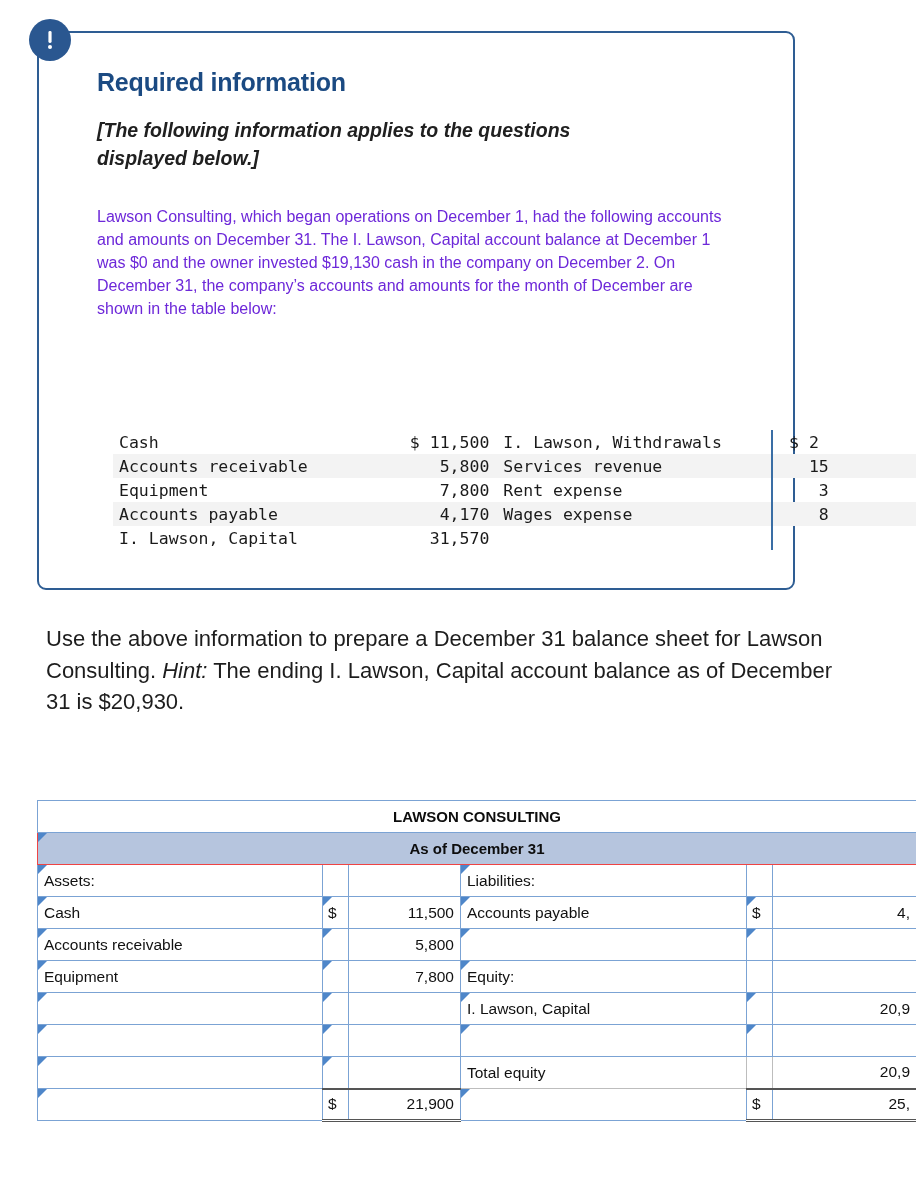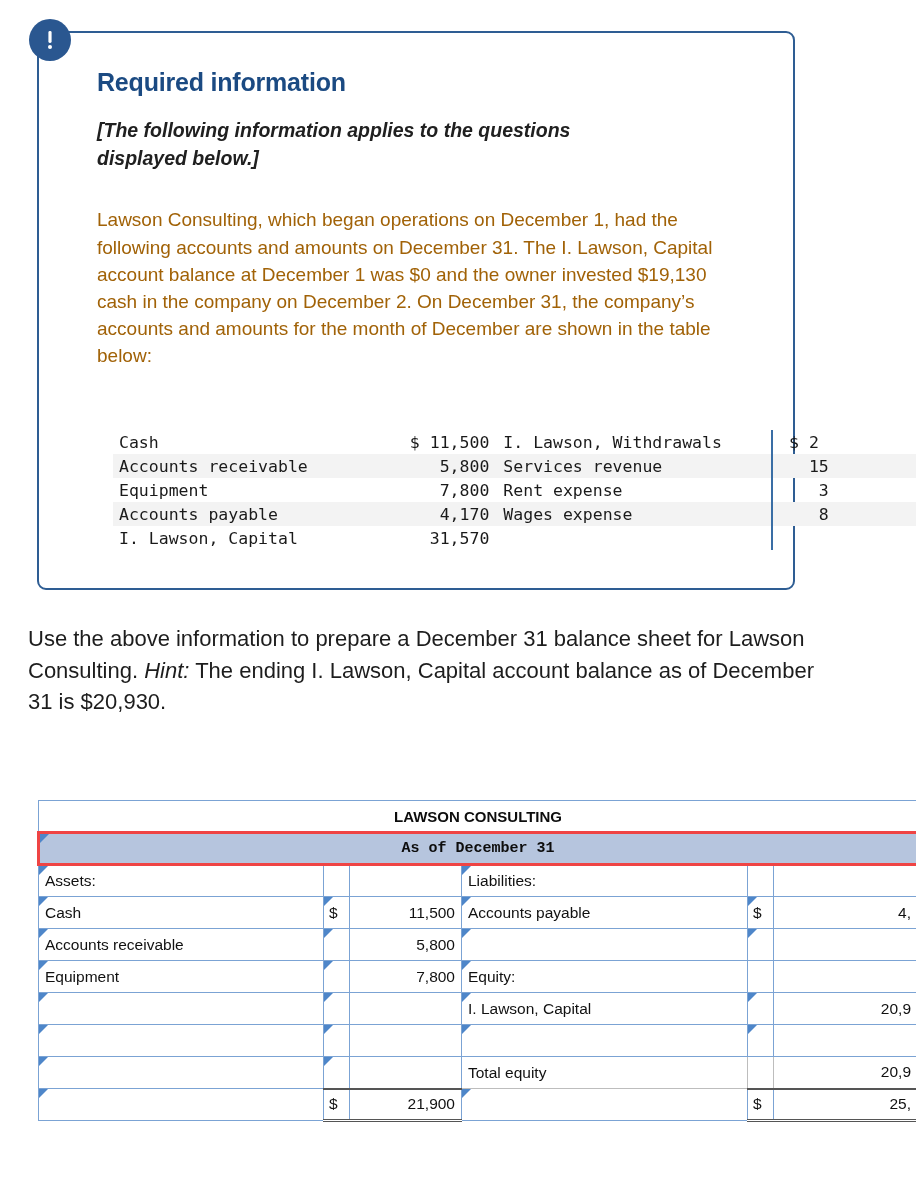--- a/index.html
+++ b/index.html
@@ -54,22 +54,22 @@
   .req-italic {
     font-style: italic;
     font-size: 19.5px;
     color: #202020;
     line-height: 1.42;
     margin: 0 0 34px 0;
     max-width: 560px;
     font-weight: bold;
   }
   .req-body {
-    font-size: 19px;
-    color: #a16207;
+    font-size: 16px;
+    color: #6d28d9;
     line-height: 1.43;
     margin: 0;
     max-width: 625px;
   }
 
   
   .mono-table {
     position: absolute;
     left: 113px; top: 430px;
     width: 820px;
@@ -88,21 +88,21 @@
   .mono-table tr.alt td { background: #f3f3f3; }
   .mt-name  { width: 270px; padding-left: 6px !important; }
   .mt-amt   { width: 110px; text-align: right; padding-right: 6px !important; }
   .mt-name2 { width: 275px; padding-left: 8px !important; }
   .mt-amt2  { width: 160px; text-align: left; padding-left: 16px !important;
               border-left: 2px solid #3a6ea5; }
 
   
   .prompt {
     position: absolute;
-    left: 28px; top: 623px;
+    left: 46px; top: 623px;
     width: 800px;
     font-size: 22px;
     line-height: 1.44;
     color: #1d1d1d;
   }
   .prompt i { font-style: italic; }
 
   
   .bs-wrap {
     position: absolute;
@@ -136,22 +136,21 @@
     background: #76a7e3;
     border: 1px solid #5e93d4;
     text-align: center;
     font-weight: bold;
     font-size: 15px;
     height: 33px;
     color: #0d0d0d;
   }
   .hdr-row.lite td {
     background: #b6c5de;
-    border: 3px solid #ef4444;
-    font-family: Liberation Mono, monospace;
+    border: 1px solid #ef4444;
   }
 
   .lbl-bold { font-weight: normal; }
   .cur  { text-align: left;  padding-left: 5px !important; padding-right: 0 !important; }
   .val  { text-align: right; padding-right: 6px !important; padding-left: 0 !important; }
 
   
   .mark::before {
     content: "";
     position: absolute;

